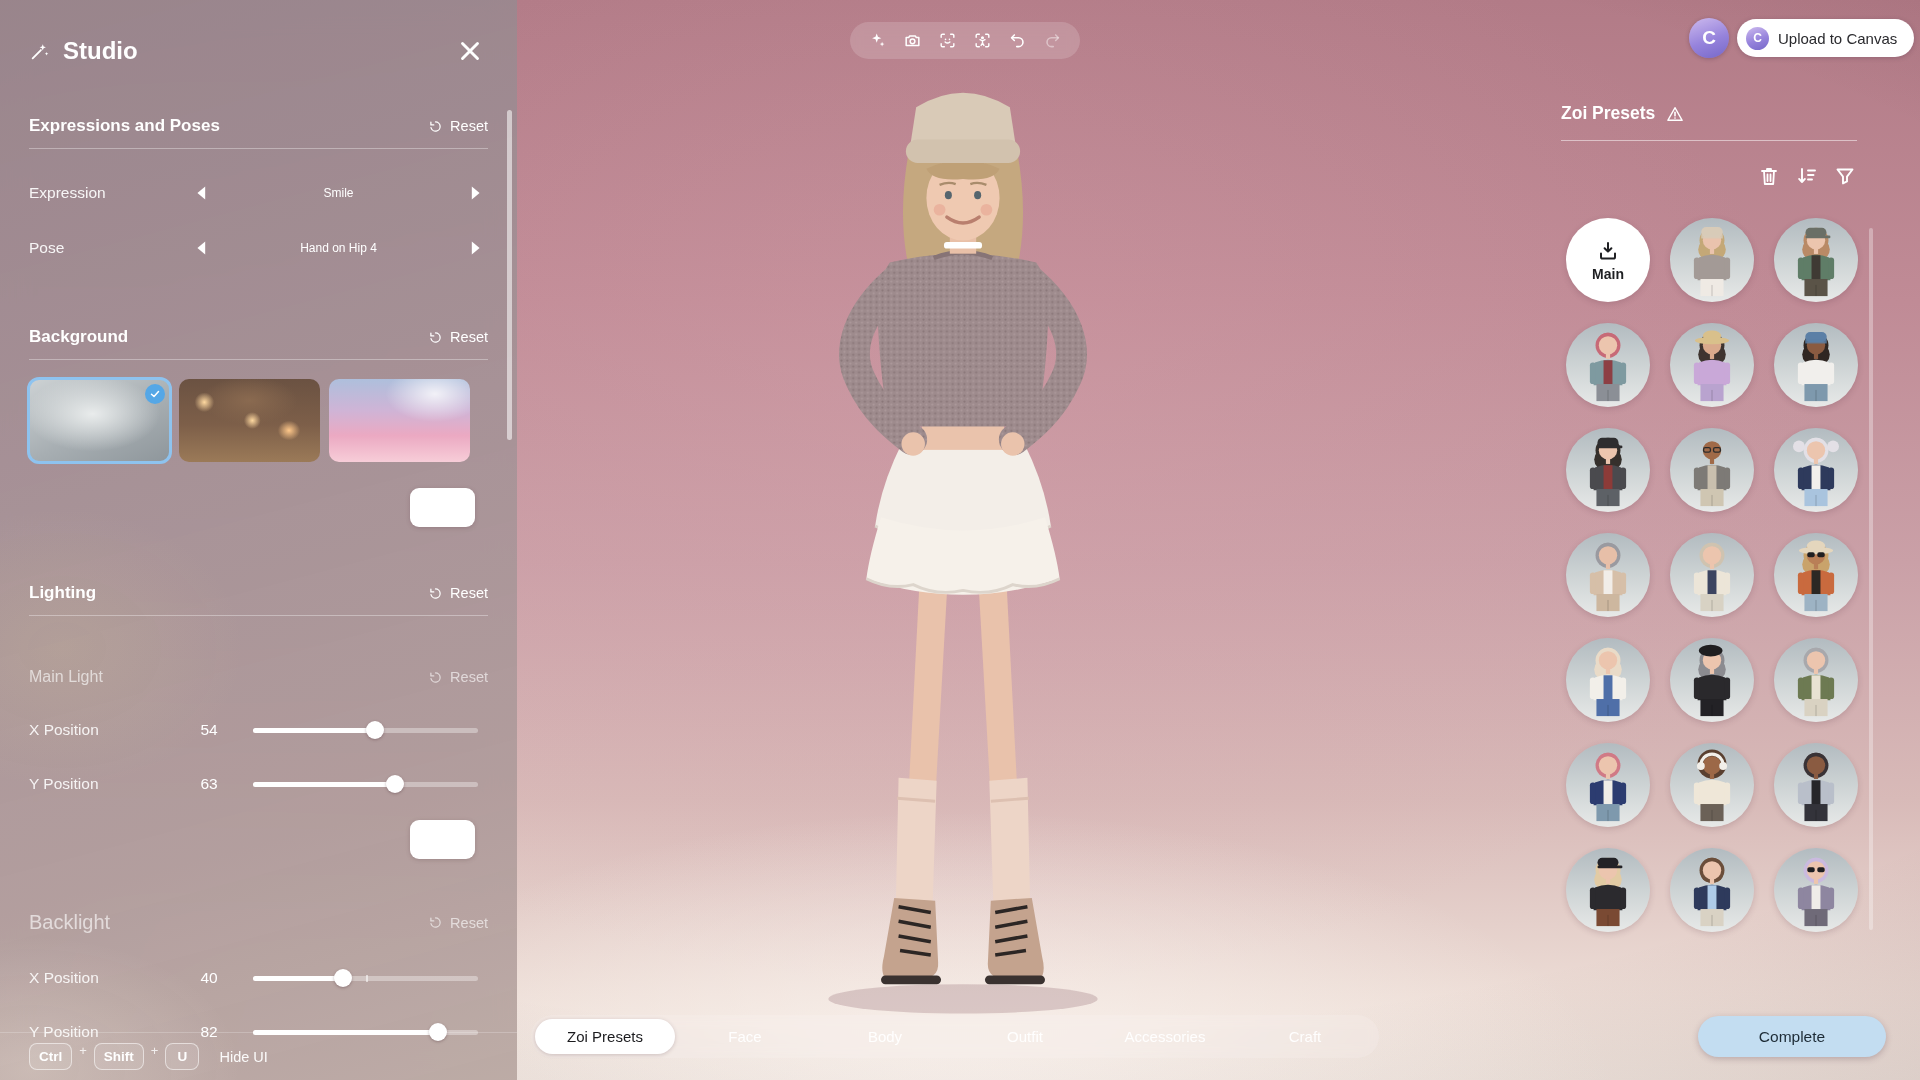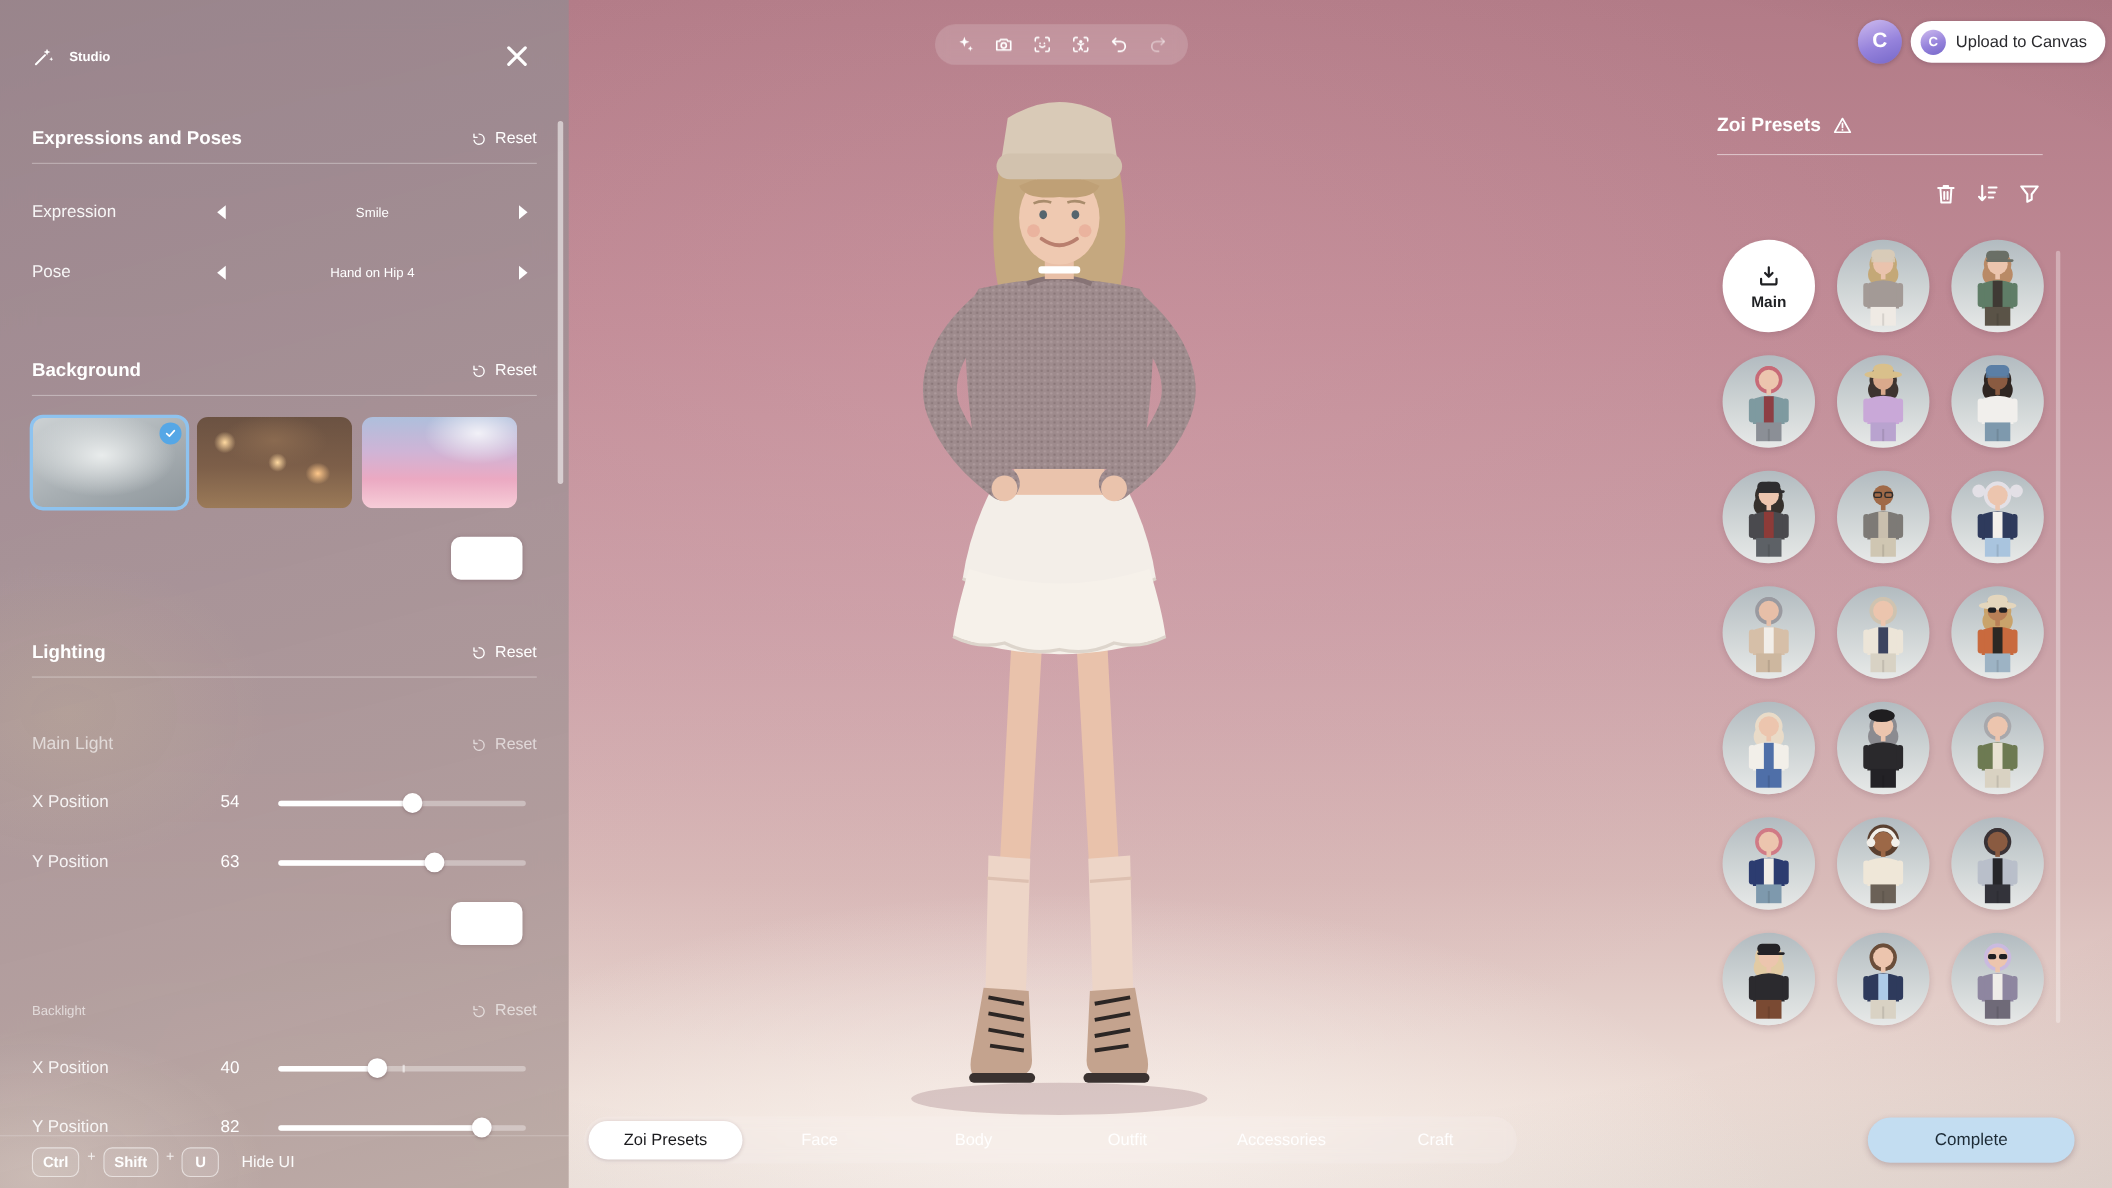--- a/index.html
+++ b/index.html
@@ -44,21 +44,21 @@
 
   
   .panel { position:absolute; left:0; top:0; width:517px; height:1080px; color:#fff;
     background:
       radial-gradient(260px 200px at 12% 60%, rgba(205,192,150,.22), rgba(0,0,0,0) 70%),
       radial-gradient(300px 190px at 6% 99%, rgba(244,236,222,.30), rgba(0,0,0,0) 70%),
       linear-gradient(165deg, rgba(152,133,140,.97), rgba(166,146,151,.95) 45%, rgba(175,155,155,.93) 75%, rgba(186,168,163,.95));
     backdrop-filter:blur(14px); }
   .panel-header { display:flex; align-items:center; padding:36px 32px 0 29px; }
   .panel-header .ic { width:22px; height:22px; color:#fff; }
-  .panel-title { font-size:12px; font-weight:bold; margin-left:12px; flex:1; }
+  .panel-title { font-size:24px; font-weight:bold; margin-left:12px; flex:1; }
   .close-btn { width:30px; height:30px; border:0; background:transparent; color:#fff; cursor:pointer; }
   .close-btn .ic { width:22px; height:22px; }
 
   .section { padding:0 29px; }
   .sec-head { display:flex; align-items:center; justify-content:space-between; }
   .sec-title { font-size:17px; font-weight:bold; }
   .reset-btn { display:flex; align-items:center; gap:7px; border:0; background:transparent;
     color:#fff; font-family:inherit; font-size:14.5px; cursor:pointer; }
   .reset-btn .ic { width:15px; height:15px; }
   .reset-btn.dim, .sub-title.dim { color:rgba(255,255,255,.62); }
@@ -427,21 +427,21 @@
               <span class="track"></span>
               <span class="fill" style="width:63%"></span>
               <span class="knob" style="left:calc(63% - 9px)"></span>
             </span>
           </div>
           <button class="swatch" style="background: rgb(255, 255, 255); margin: 26px 0px 0px 410px;"></button>
         </div>
         <div>
           <div class="section" style="margin-top: 52px;">
             <div class="sec-head">
-              <span class="sec-title sub-title dim" style="font-weight:normal;font-size:12px;">Backlight</span>
+              <span class="sec-title sub-title dim" style="font-weight:normal;font-size:20px;">Backlight</span>
               <button class="reset-btn dim">
                 <span class="ic">
                   <svg viewBox="0 0 24 24" aria-hidden="true">
                     <path d="M12 4.6a7.4 7.4 0 1 1-7.2 9.1" fill="none" stroke="currentColor" stroke-width="2" stroke-linecap="round"></path>
                     <path d="M4.6 4.8v4.6h4.6" fill="none" stroke="currentColor" stroke-width="2" stroke-linecap="round" stroke-linejoin="round"></path>
                   </svg>
                 </span>
                 <span>Reset</span>
               </button>
             </div>

